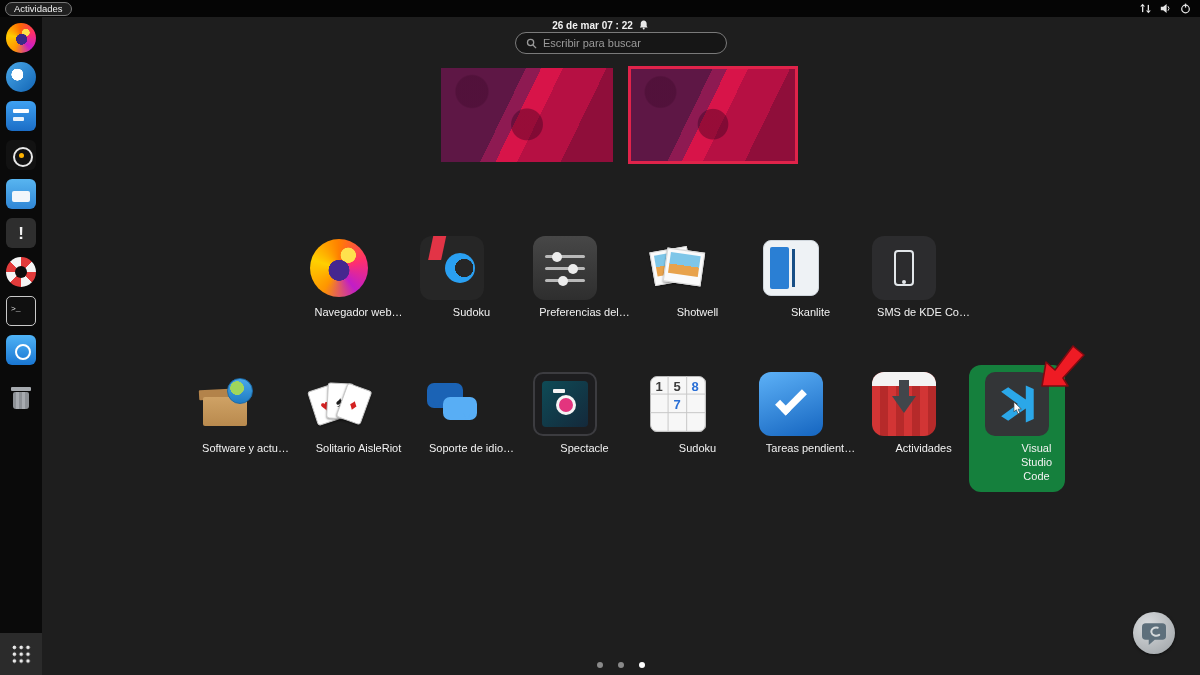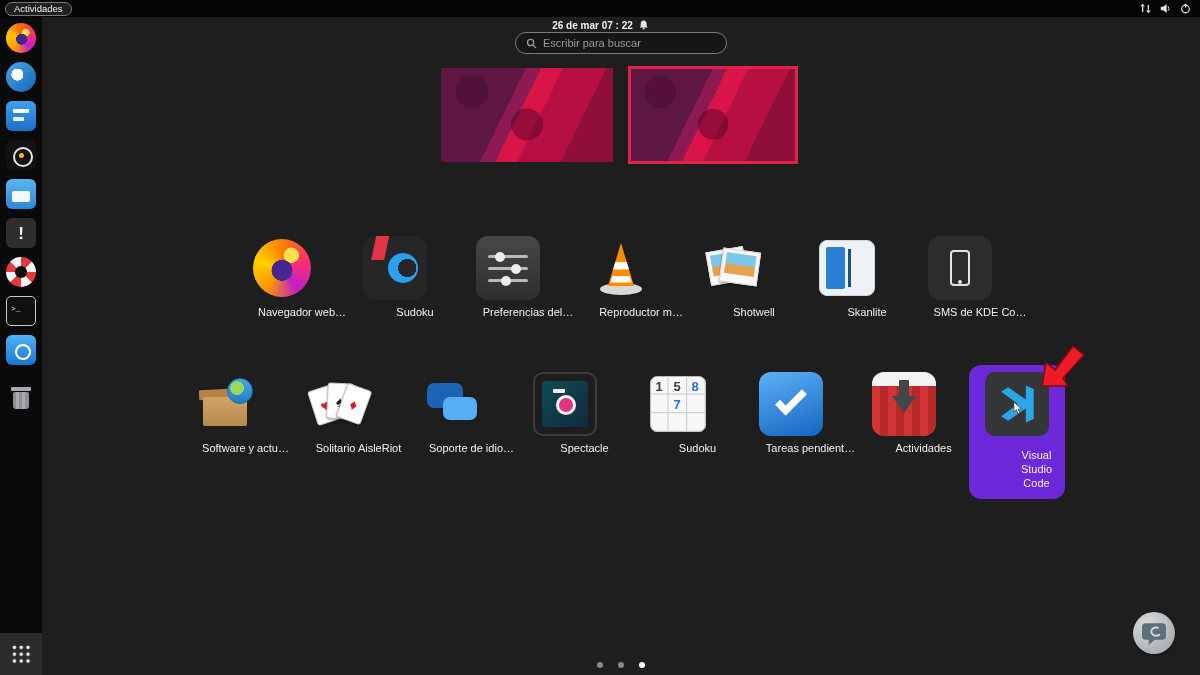--- a/index.html
+++ b/index.html
@@ -67,21 +67,21 @@
       radial-gradient(circle at 18% 25%, rgba(45,0,28,0.25) 0 10%, rgba(0,0,0,0) 11%),
       linear-gradient(116deg,#5e1745 0 39%, #8e1a52 39% 46%, #d81449 46% 56%, #b61043 56% 76%, #8f0e3a 76% 100%); }
   #thumb1 { left:441px; top:68px; width:172px; height:94px; }
   #thumb2 { left:628px; top:66px; width:170px; height:98px; border:3px solid #e0234a; }
 
   
   .app-row { position:absolute; left:42px; right:0; display:flex; justify-content:center; z-index:5; }
   #row1 { top:229px; } #row2 { top:365px; }
   .cell { width:113px; display:flex; justify-content:center; }
   .tile { width:96px; border-radius:12px; padding:7px 0 9px; display:flex; flex-direction:column; align-items:center; }
-  .tile.sel { background:#6d28d9;gap:7px; }
+  .tile.sel { background:#15803d; }
   .app-label { margin-top:5px; font-size:11px; color:#f2f2f2; text-align:center; line-height:1.28; white-space:nowrap;padding-left:40px; }
   .app-label.wrap { white-space:normal; width:74px; }
 
   .ai { width:64px; height:64px; position:relative; flex:0 0 auto; }
 
   .ai-firefox::before { content:""; position:absolute; inset:3px; border-radius:50%;
     background: radial-gradient(circle at 50% 54%, #45278f 0 24%, rgba(0,0,0,0) 25%),
       radial-gradient(circle at 66% 28%, #ffe14d 0 13%, rgba(0,0,0,0) 14%),
       conic-gradient(from 215deg,#ff9500,#ffd000,#ff8000,#ff2f6e,#c11ec8,#ff9500); }
 
@@ -282,33 +282,20 @@
             <span class="sl sl1"></span>
             <span class="sl sl2"></span>
             <span class="sl sl3"></span>
           </div>
       <div class="app-label">Preferencias del…</div>
     </div>
       </div>
     <div class="cell">
         <div class="tile">
       <div class="ai">
-        <svg viewBox="0 0 64 64" width="64" height="64">
-          <ellipse cx="32" cy="53" rx="21" ry="6" fill="#d9d9d9"></ellipse>
-          <path d="M32 7 L45 50 H19 Z" fill="#ff8c00"></path>
-          <path d="M26.3 26 h11.4 l2.3 7.4 H24 Z" fill="#ffffff"></path>
-          <path d="M23.4 40 h17.2 l2 6.6 H21.4 Z" fill="#ffffff"></path>
-        </svg>
-      </div>
-      <div class="app-label">Reproductor m…</div>
-    </div>
-      </div>
-    <div class="cell">
-        <div class="tile">
-      <div class="ai">
             <span class="ph ph1"></span>
             <span class="ph ph2"></span>
           </div>
       <div class="app-label">Shotwell</div>
     </div>
       </div>
     <div class="cell">
         <div class="tile">
       <div class="ai ai-skanlite">
             <span class="sk-panel"></span>

